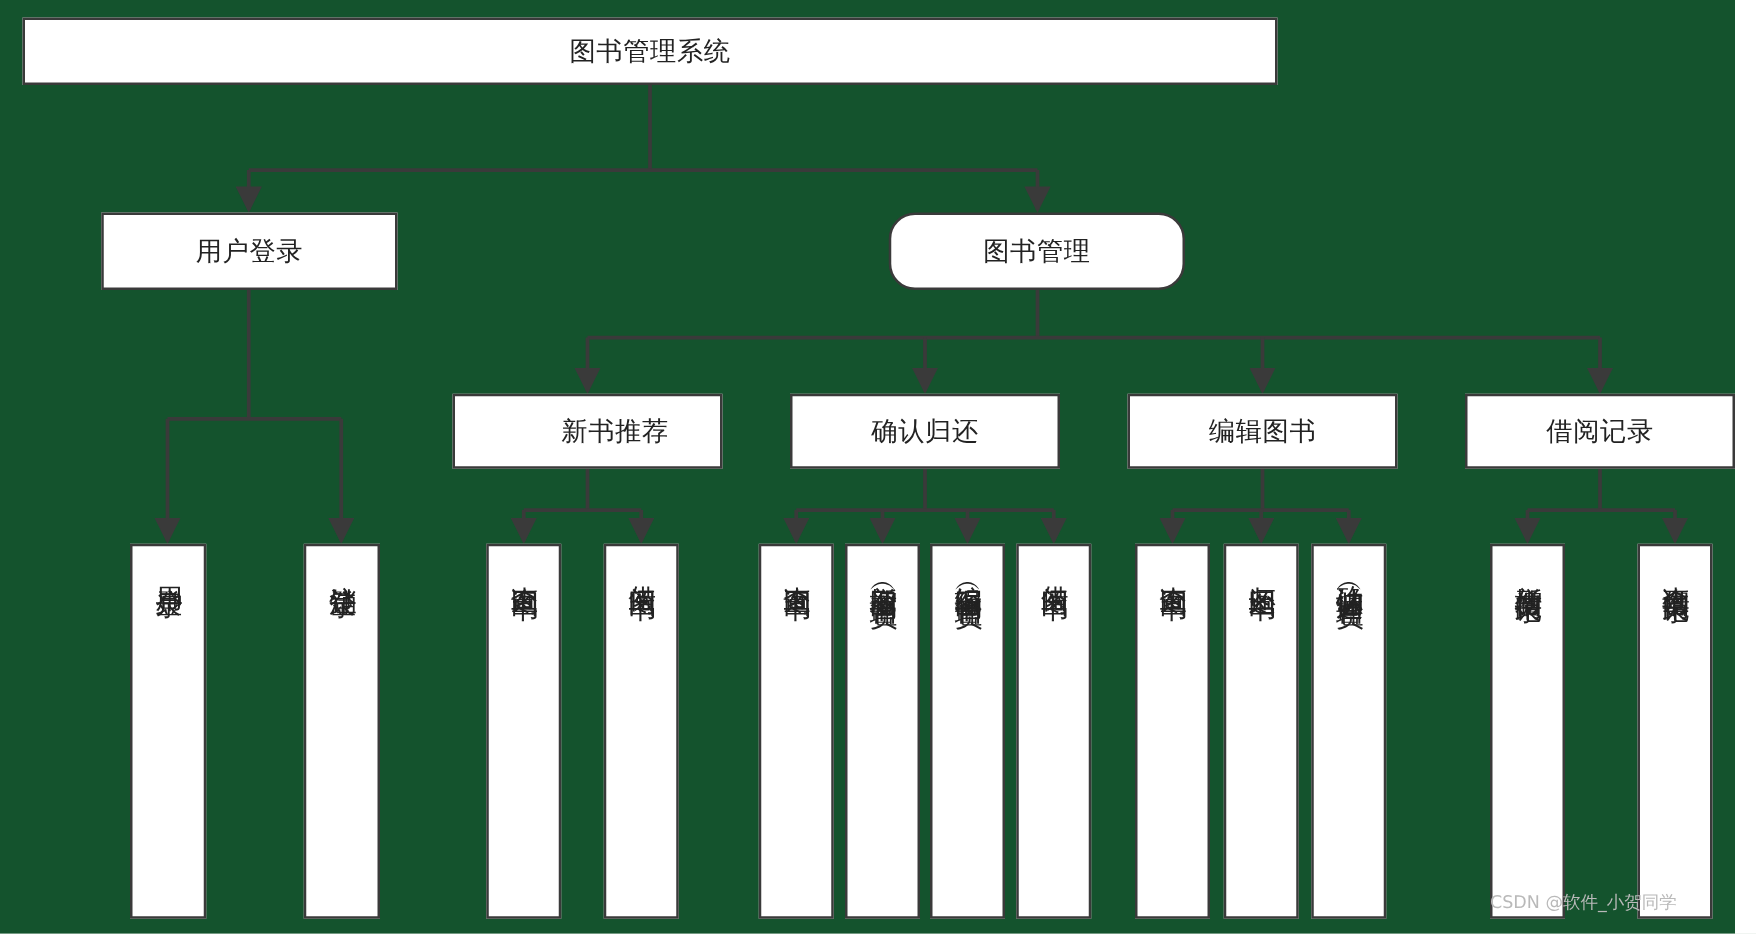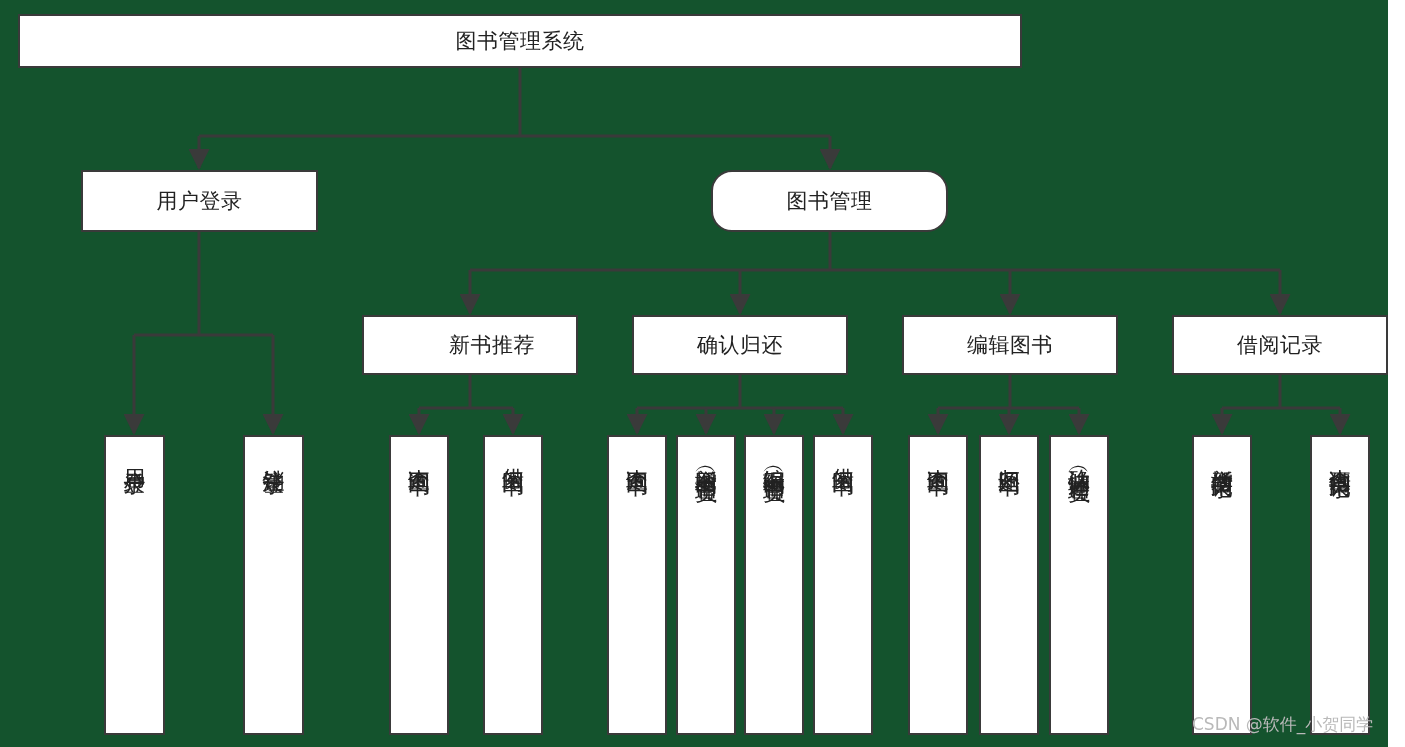--- a/index.html
+++ b/index.html
@@ -58,21 +58,21 @@
     text-orientation: upright;
     font-size: 22px;
     line-height: 1.08;
     letter-spacing: 2px;
     white-space: pre;
   }
   .watermark {
     position: absolute;
     left: 1192px;
     top: 713px;
-    font-size: 17px;
+    font-size: 14px;
     color: #b9b9b9;
     white-space: nowrap;
     z-index: 5;
     font-family: "DejaVu Sans", "Liberation Sans", sans-serif;
   }
 </style>
 </head>
 <body>
 
 <div id="canvas">

